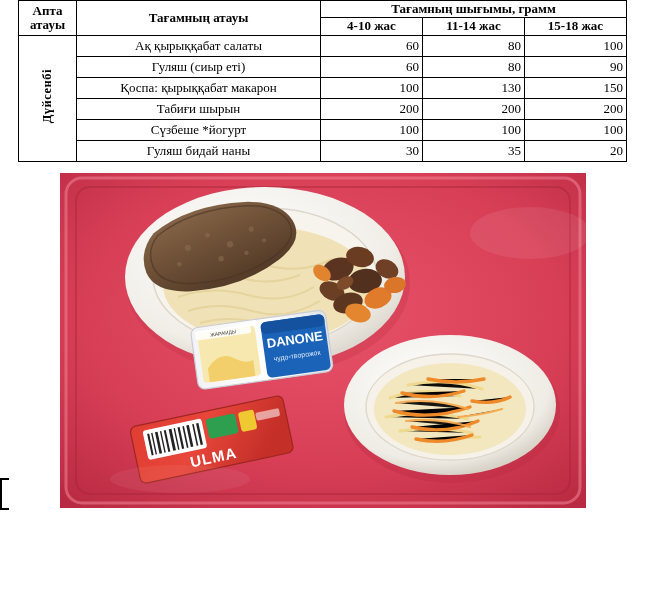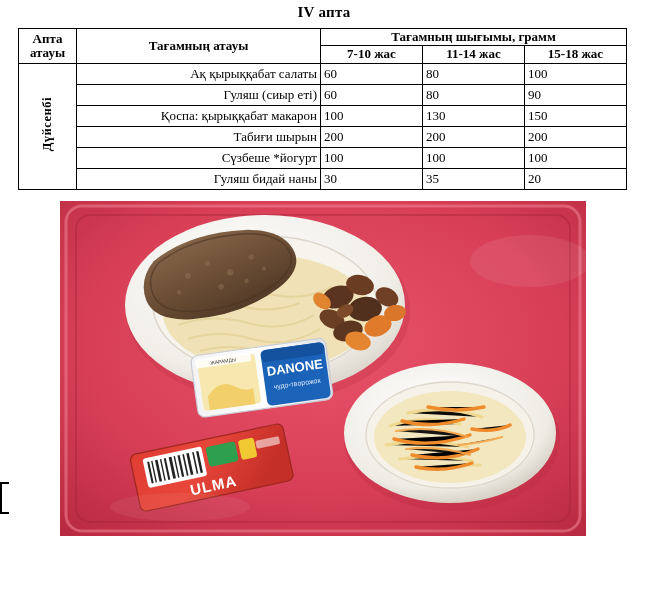--- a/index.html
+++ b/index.html
@@ -62,27 +62,27 @@
   .day-vert {
     writing-mode: vertical-rl;
     transform: rotate(180deg);
     display: inline-block;
     white-space: nowrap;
     font-weight: bold;
     font-size: 12.5px;
     letter-spacing: 0.5px;
   }
   td.food {
-    text-align: right;
+    text-align: center;
     padding-left: 5px;
     font-size: 13px;
     height: 18px;
   }
   td.num {
-    text-align: left;
+    text-align: right;
     font-size: 13px;
   }
   .photo-wrap {
     margin-top: 11px;
     margin-left: 60px;
     width: 526px;
     height: 335px;
     position: relative;
   }
   .left-tick {
@@ -95,38 +95,37 @@
     border-left: 2px solid #000;
     border-bottom: 2px solid #000;
   }
   svg.tray-photo { display: block; }
 </style>
 </head>
 <body>
 
 <div class="page">
 
-  <div class="doc-title">IV апта</div>
 
   <table class="menu-table">
     <colgroup>
       <col class="col-day">
       <col class="col-name">
       <col class="col-age">
       <col class="col-age">
       <col class="col-age">
     </colgroup>
     <tbody>
       <tr>
         <th class="hdr" rowspan="2">Апта атауы</th>
         <th class="hdr" rowspan="2">Тағамның атауы</th>
         <th class="hdr" colspan="3">Тағамның шығымы, грамм</th>
       </tr>
       <tr>
-        <th class="hdr">7-10 жас</th>
+        <th class="hdr">4-10 жас</th>
         <th class="hdr">11-14 жас</th>
         <th class="hdr">15-18 жас</th>
       </tr>
 
       <tr>
         <td class="day-cell" rowspan="6">
           <span class="day-vert">Дүйсенбі</span>
         </td>
         <td class="food">Ақ қырыққабат салаты</td>
         <td class="num">60</td>

